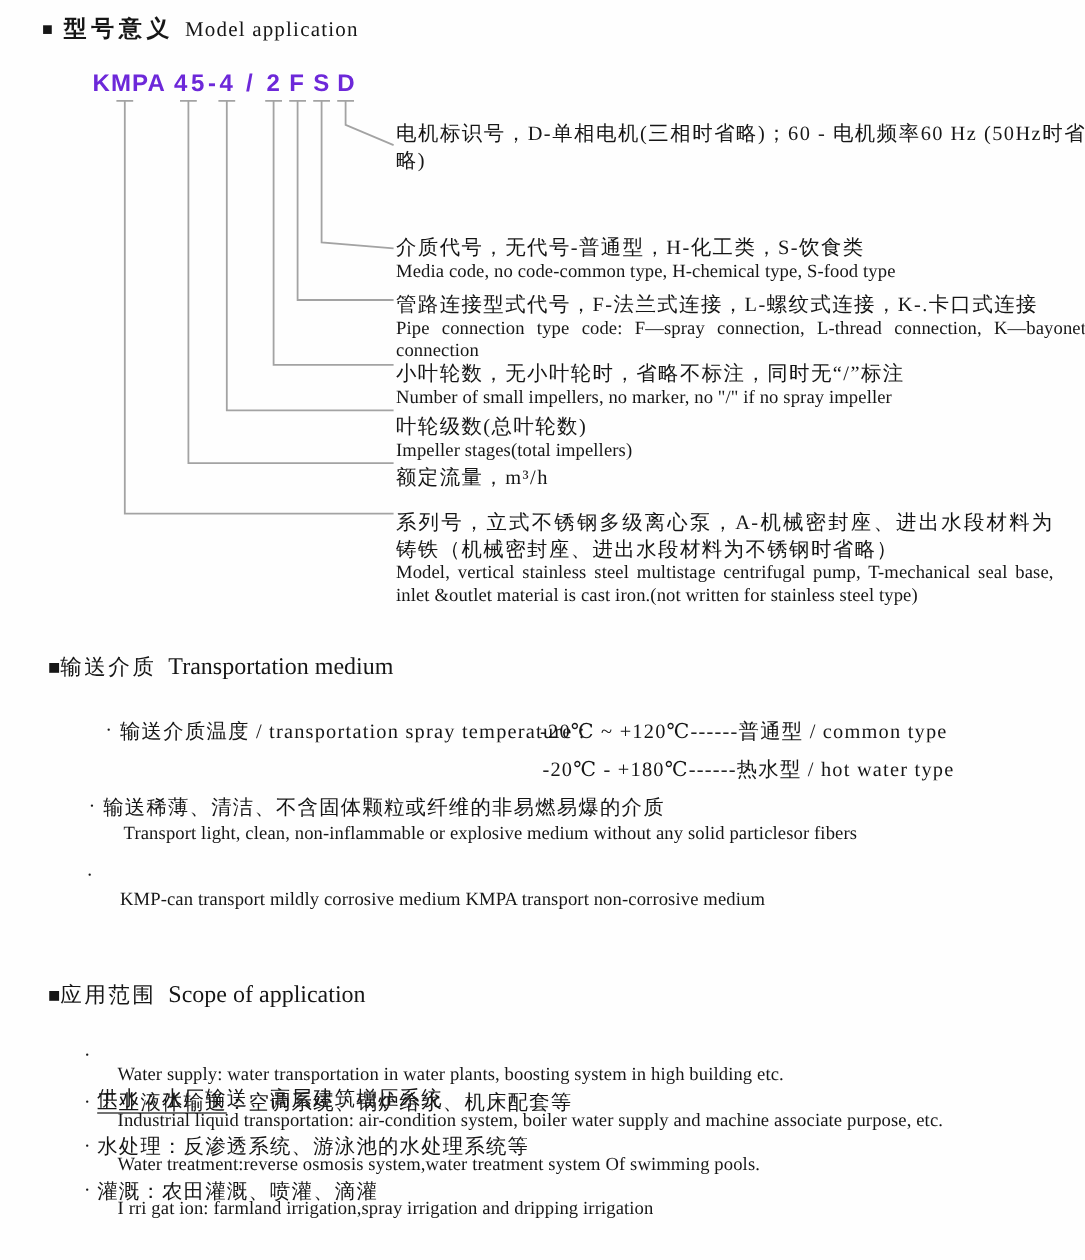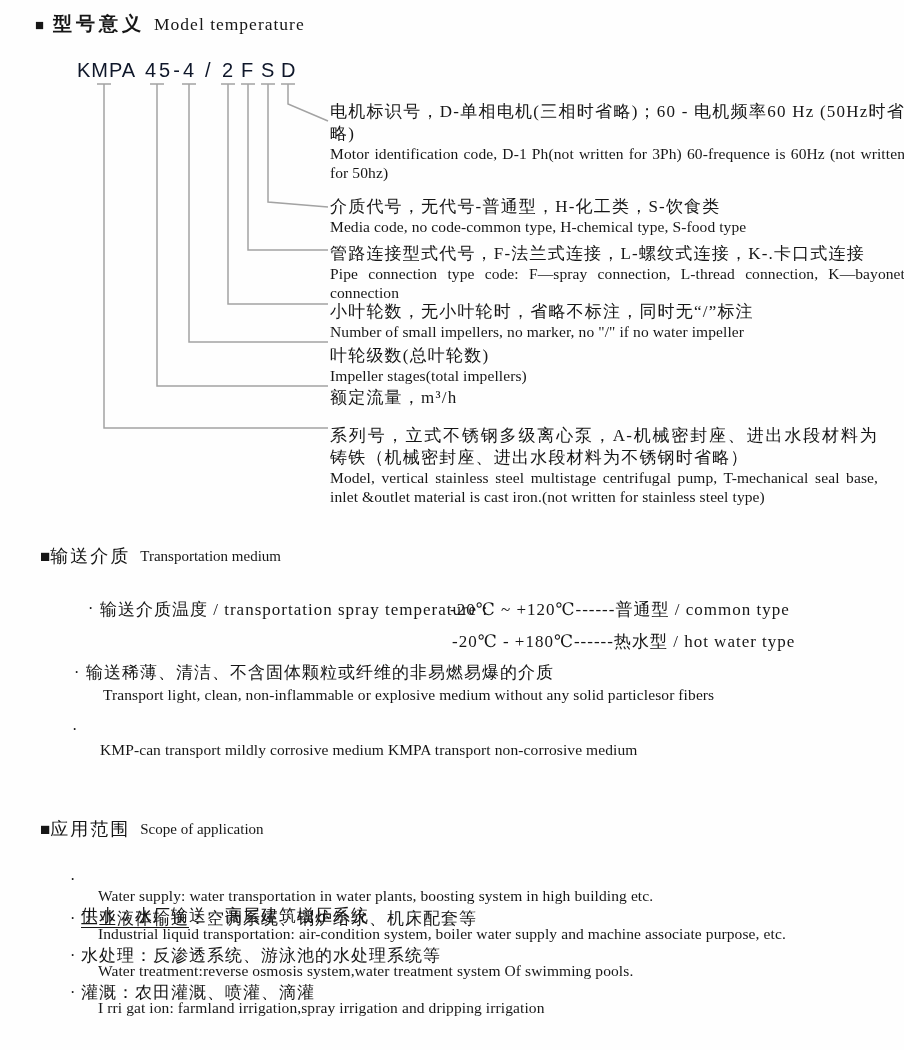--- a/index.html
+++ b/index.html
@@ -8,25 +8,25 @@
 
   
   .h1{position:absolute;left:35px;top:11px;display:flex;align-items:center;gap:9px;}
   .h1 .sq{font-size:15px;line-height:1;transform:translateY(1px);}
   .h1 .zh{font-size:19px;font-weight:bold;letter-spacing:4px;font-family:"Liberation Sans","DejaVu Sans",sans-serif;}
   .h1 .en{font-size:17.5px;letter-spacing:1px;}
 
   .h2{position:absolute;display:flex;align-items:center;}
   .h2 .sq{font-size:17px;line-height:1;}
   .h2 .zh{font-size:18px;letter-spacing:2px;}
-  .h2 .en{font-size:15px;margin-left:10px;font-family:Liberation Serif, serif;}
+  .h2 .en{font-size:20px;margin-left:10px;font-family:Liberation Serif, serif;}
 
   
   .code-part{position:absolute;top:59px;font-family:"Liberation Sans","DejaVu Sans",sans-serif;
-             font-weight:normal;font-size:20px;color:#0f172a;}
+             font-weight:bold;font-size:20px;color:#6d28d9;}
   .ls3{letter-spacing:3px;}
   .ls1{letter-spacing:1px;}
 
   
   .diagram-svg{position:absolute;left:0;top:0;pointer-events:none;}
 
   
   .ditem{position:absolute;left:330px;width:575px;}
   .ditem .zh{font-size:17px;line-height:22px;letter-spacing:1.2px;text-align:justify;}
   .ditem .en{font-size:15.5px;line-height:18.5px;text-align:justify;letter-spacing:0.1px;}
@@ -39,21 +39,21 @@
   .uline{text-decoration:underline;text-underline-offset:3px;}
 </style>
 </head>
 <body>
 
 <div class="page">
 
   <div class="h1">
     <span class="sq">■</span>
     <span class="zh">型号意义</span>
-    <span class="en">Model temperature</span>
+    <span class="en">Model application</span>
   </div>
 
   <span class="code-part ls1" style="left:77px;">KMPA</span>
   <span class="code-part ls3" style="left:145px;">45-4</span>
   <span class="code-part" style="left:205px;">/</span>
   <span class="code-part" style="left:222px;">2</span>
   <span class="code-part" style="left:241px;">F</span>
   <span class="code-part" style="left:261px;">S</span>
   <span class="code-part" style="left:281px;">D</span>
 
@@ -64,33 +64,32 @@
       <path d="M241,84 H255 M248,84 V250 H328"></path>
       <path d="M221,84 H235 M228,84 V304 H328"></path>
       <path d="M182,84 H196 M189,84 V342 H328"></path>
       <path d="M150,84 H164 M157,84 V386 H328"></path>
       <path d="M97,84 H111 M104,84 V428 H328"></path>
     </g>
   </svg>
 
   <div class="ditem" style="top:101px;">
     <div class="zh">电机标识号，D-单相电机(三相时省略)；60 - 电机频率60 Hz (50Hz时省略)</div>
-    <div class="en">Motor identification code, D-1 Ph(not written for 3Ph) 60-frequence is 60Hz (not written for 50hz)</div>
   </div>
   <div class="ditem" style="top:196px;">
     <div class="zh">介质代号，无代号-普通型，H-化工类，S-饮食类</div>
     <div class="en">Media code, no code-common type, H-chemical type, S-food type</div>
   </div>
   <div class="ditem" style="top:243px;">
     <div class="zh">管路连接型式代号，F-法兰式连接，L-螺纹式连接，K-.卡口式连接</div>
     <div class="en">Pipe connection type code: F—spray connection, L-thread connection, K—bayonet connection</div>
   </div>
   <div class="ditem" style="top:301px;">
     <div class="zh">小叶轮数，无小叶轮时，省略不标注，同时无“/”标注</div>
-    <div class="en">Number of small impellers, no marker, no "/" if no water impeller</div>
+    <div class="en">Number of small impellers, no marker, no "/" if no spray impeller</div>
   </div>
   <div class="ditem" style="top:345px;">
     <div class="zh">叶轮级数(总叶轮数)</div>
     <div class="en">Impeller stages(total impellers)</div>
   </div>
   <div class="ditem" style="top:387px;">
     <div class="zh">额定流量，m³/h</div>
   </div>
   <div class="ditem w545" style="top:425px;">
     <div class="zh">系列号，立式不锈钢多级离心泵，A-机械密封座、进出水段材料为铸铁（机械密封座、进出水段材料为不锈钢时省略）</div>

